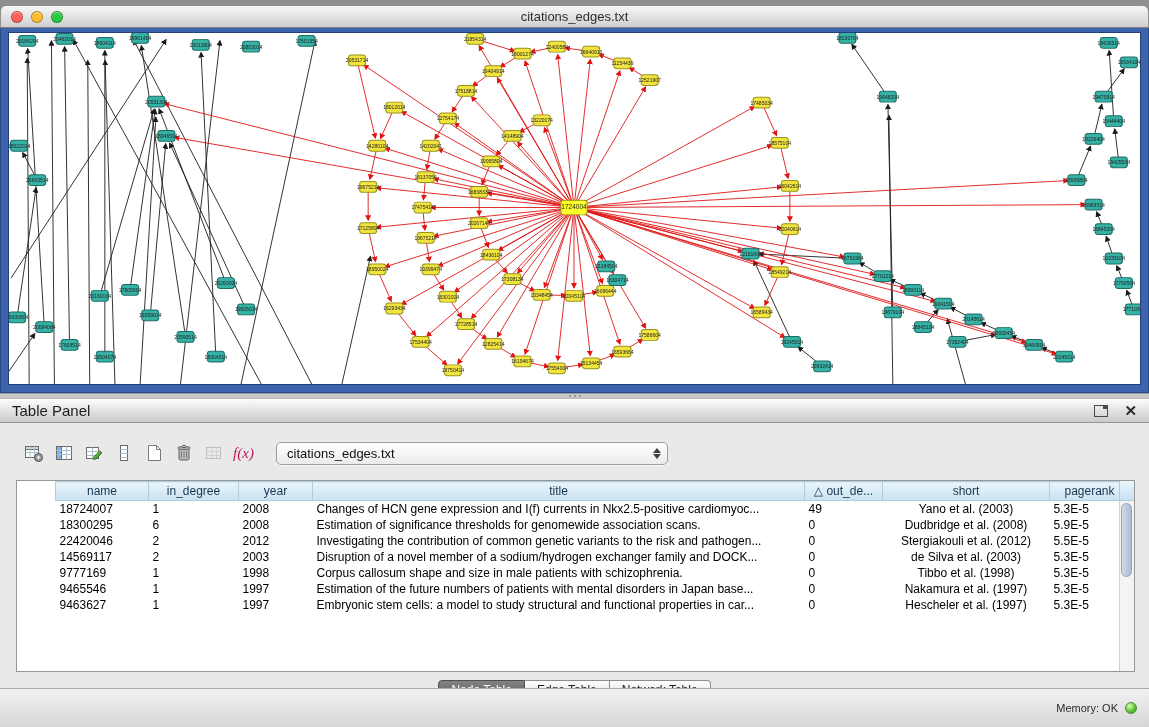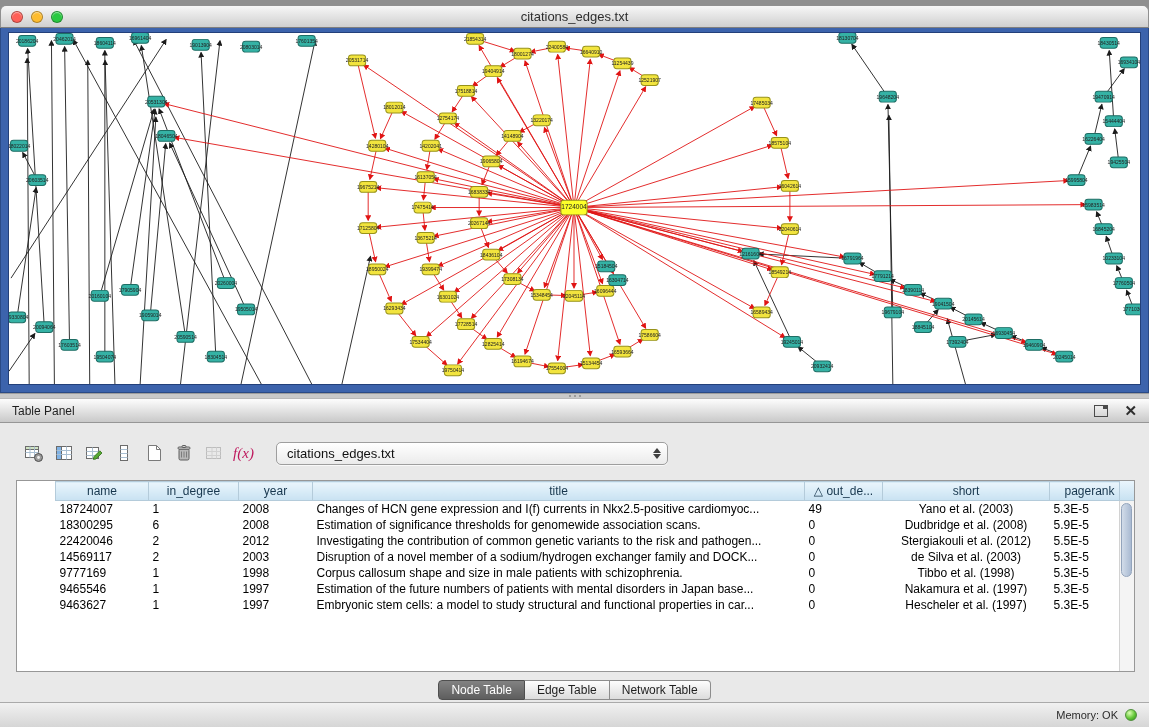--- a/index.html
+++ b/index.html
@@ -17,21 +17,21 @@
   #net-svg{position:absolute;top:0;left:0;width:100%;height:100%;}
   #net-svg text{font-family:"Liberation Sans",sans-serif;}
 
   
   .split{position:absolute;top:393px;left:0;right:0;height:5px;background:#c9c9c9;border-top:1px solid #9d9d9d;display:flex;align-items:center;justify-content:center;gap:3px;box-sizing:border-box;}
   .split i{width:2px;height:2px;border-radius:50%;background:#8a8a8a;}
 
   
   .table-panel{position:absolute;top:398px;left:0;right:0;bottom:24px;background:#e9e9e9;}
   .panel-header{height:25px;background:linear-gradient(#fdfdfd,#c9c9c9);border-top:1px solid #b9b9b9;border-bottom:1px solid #969696;display:flex;align-items:center;padding:0 12px;box-sizing:border-box;}
-  .panel-title{font-size:12px;color:#1f1f1f;}
+  .panel-title{font-size:15px;color:#1f1f1f;}
   .ph-spacer{flex:1;}
   .float-icon{width:12px;height:10px;border:1px solid #4a4a4a;position:relative;display:inline-block;}
   .float-icon::after{content:"";position:absolute;right:-1px;top:-1px;width:5px;height:4px;background:#4a4a4a;}
   .close-x{font-size:15px;font-weight:bold;color:#2e2e2e;margin-left:16px;line-height:14px;}
   .panel-body{position:absolute;top:26px;left:0;right:0;bottom:0;}
 
   .toolbar{position:absolute;top:14px;left:20px;right:20px;height:30px;display:flex;align-items:center;}
   .icon-btn{width:27px;height:27px;display:flex;align-items:center;justify-content:center;margin-right:3px;border-radius:4px;}
   .fx{font-family:"Liberation Serif",serif;font-style:italic;font-size:15px;color:#be185d;}
   .combo{margin-left:16px;width:392px;height:23px;background:linear-gradient(#ffffff,#ebebeb);border:1px solid #9e9e9e;border-radius:5px;display:flex;align-items:center;font-size:13px;color:#111;padding-left:10px;box-sizing:border-box;box-shadow:0 1px 0 rgba(255,255,255,.7);}
@@ -49,21 +49,21 @@
   .vscroll .thumb{position:absolute;top:2px;left:1px;width:11px;height:74px;border-radius:6px;background:linear-gradient(90deg,#d2dce9,#a9bad2);border:1px solid #93a4bc;box-sizing:border-box;}
   .vscroll-head{position:absolute;top:0;right:0;width:15px;height:20px;background:linear-gradient(#eaf5fc,#c8e2f2);border-left:1px solid #b4cbda;border-bottom:1px solid #b4cbda;box-sizing:border-box;}
 
   .tabs{position:absolute;top:256px;left:0;right:0;display:flex;justify-content:center;}
   .tab{height:20px;line-height:19px;padding:0 12px;font-size:12px;color:#1f1f1f;background:linear-gradient(#fdfdfd,#dcdcdc);border:1px solid #8d8d8d;border-left:none;box-sizing:border-box;}
   .tab:first-child{border-left:1px solid #8d8d8d;border-radius:4px 0 0 4px;}
   .tab:last-child{border-radius:0 4px 4px 0;}
   .tab.selected{background:linear-gradient(#828282,#5e5e5e);color:#fff;border-color:#4f4f4f;}
 
   
-  .statusbar{position:absolute;bottom:0;left:0;right:0;height:25px;background:linear-gradient(#f1f1f1,#d6d6d6);border-top:1px solid #aaaaaa;display:flex;align-items:center;justify-content:flex-end;padding-right:12px;box-sizing:border-box;font-size:11px;color:#2c2c2c;}
+  .statusbar{position:absolute;bottom:0;left:0;right:0;height:39px;background:linear-gradient(#f1f1f1,#d6d6d6);border-top:1px solid #aaaaaa;display:flex;align-items:center;justify-content:flex-end;padding-right:12px;box-sizing:border-box;font-size:11px;color:#2c2c2c;}
   .orb{width:12px;height:12px;border-radius:50%;margin-left:7px;background:radial-gradient(circle at 35% 30%, #dcffb4, #63c737 55%, #2f8c1e);border:1px solid #4f8f3b;box-sizing:border-box;}
 </style>
 </head>
 <body>
 
 <div class="screen">
 
   <div class="net-window">
     <div class="titlebar">
       <div class="lights">

